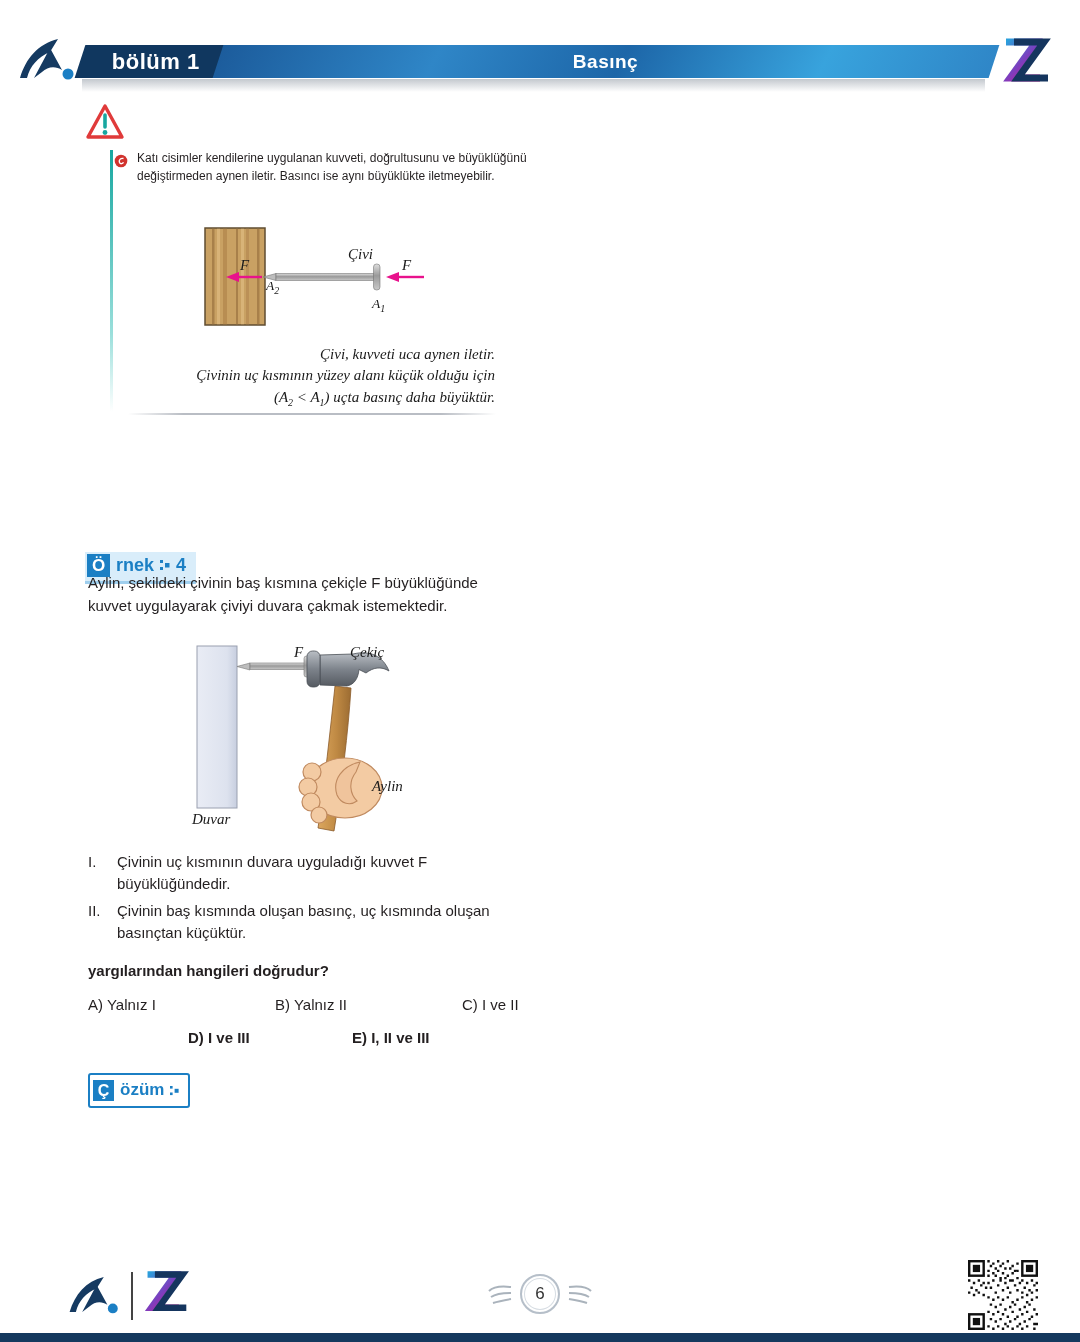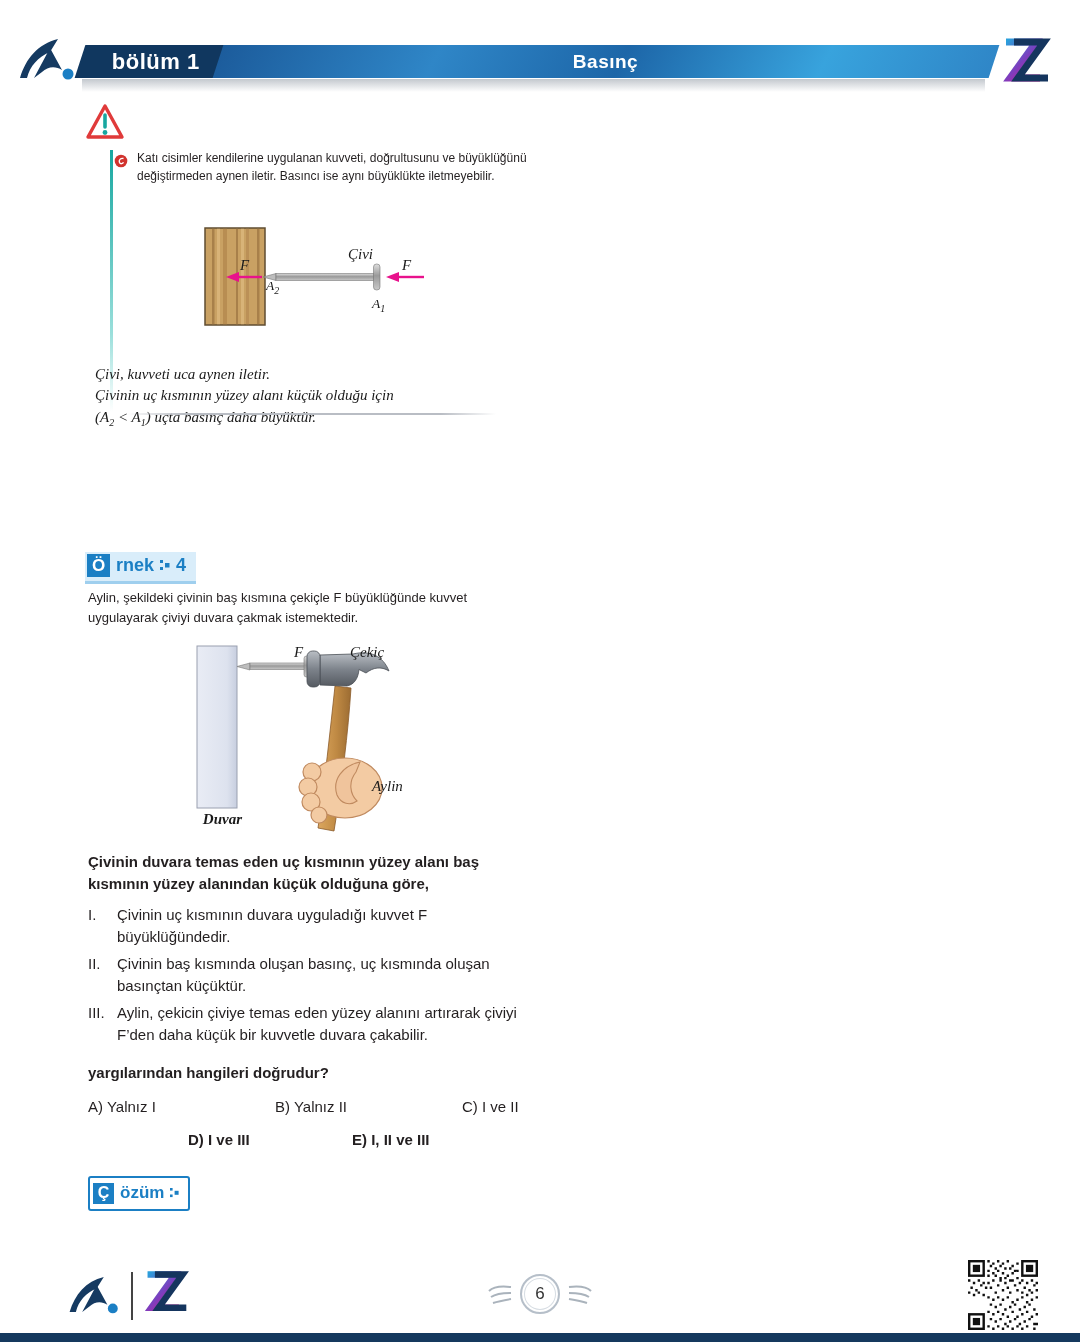--- a/index.html
+++ b/index.html
@@ -20,40 +20,40 @@
 
   
   .accent-line{left:110px;top:150px;width:3px;height:262px;
       background:linear-gradient(180deg,#17a7a0 0%,#9adfdb 70%,rgba(255,255,255,0) 100%);}
   .note-par{left:137px;top:149px;width:392px;font-size:12px;line-height:1.5;}
 
   .fig-label{font-family:"Liberation Serif","DejaVu Serif",serif;font-style:italic;font-size:15px;color:#1a1a1a;}
   .fig-label sub{font-size:10px;}
   .fig-label.small{font-size:13.5px;}
 
-  .caption{left:95px;top:364px;width:400px;text-align:left;
+  .caption{left:95px;top:344px;width:400px;text-align:right;
       font-family:"Liberation Serif","DejaVu Serif",serif;font-style:italic;font-size:15px;line-height:1.42;color:#1a1a1a;}
   .caption sub{font-size:10px;}
   .divider{left:128px;top:413px;width:368px;height:2px;
       background:linear-gradient(90deg,rgba(180,184,190,0),#b9bdc4 15%,#b9bdc4 85%,rgba(180,184,190,0));}
 
   
   .chip{display:inline-flex;align-items:center;gap:6px;padding:2px 10px 4px 2px;
       background:#d9edfa;border-bottom:3px solid #9fcfee;}
   .chip .sq{width:23px;height:23px;background:#1b7fc4;color:#fff;font-weight:bold;font-size:17px;
       display:flex;align-items:center;justify-content:center;}
   .chip .word{color:#1b7fc4;font-weight:bold;font-size:18px;}
   .chip .num{color:#1b7fc4;font-weight:bold;font-size:18px;}
   .solution-chip{display:inline-flex;align-items:center;gap:6px;padding:3px 9px 3px 3px;
       border:2px solid #1b7fc4;border-radius:3px;background:#fff;}
   .solution-chip .sq{width:21px;height:21px;background:#1b7fc4;color:#fff;font-weight:bold;font-size:16px;
       display:flex;align-items:center;justify-content:center;}
   .solution-chip .word{color:#1b7fc4;font-weight:bold;font-size:17px;}
 
-  .intro{left:88px;top:588px;width:436px;font-size:13px;line-height:1.5;}
+  .intro{left:88px;top:572px;width:436px;font-size:15px;line-height:1.5;}
 
   
   .qcol{left:88px;top:851px;width:438px;font-size:15px;line-height:1.47;}
   .qcol .given{font-weight:bold;margin-bottom:9px;}
   .statement{display:flex;margin-bottom:5px;}
   .statement .rn{width:29px;flex:0 0 29px;}
   .statement .tx{flex:1;}
   .qbold{font-weight:bold;margin-top:16px;}
   .choices-row1{display:flex;margin-top:12px;}
   .choices-row1 .choice{width:187px;}
@@ -201,36 +201,31 @@
     <ellipse cx="155" cy="148" rx="37" ry="30" fill="#f3cba3" stroke="#c08a5f" stroke-width="1.2"></ellipse>
     <circle cx="122" cy="132" r="9" fill="#f3cba3" stroke="#c08a5f" stroke-width="1.2"></circle>
     <circle cx="118" cy="147" r="9" fill="#f3cba3" stroke="#c08a5f" stroke-width="1.2"></circle>
     <circle cx="121" cy="162" r="9" fill="#f3cba3" stroke="#c08a5f" stroke-width="1.2"></circle>
     <circle cx="129" cy="175" r="8" fill="#f3cba3" stroke="#c08a5f" stroke-width="1.2"></circle>
     <path d="M170,122 C152,126 142,140 147,155 C151,164 160,166 167,161 C160,154 158,142 166,132 Z" fill="#f0c49c" stroke="#c08a5f" stroke-width="1.1"></path>
   </svg>
   <span class="abs fig-label" style="left:294px;top:644px;">F</span>
   <span class="abs fig-label" style="left:350px;top:644px;">Çekiç</span>
   <span class="abs fig-label" style="left:372px;top:778px;">Aylin</span>
-  <span class="abs fig-label" style="left:192px;top:811px;width:50px;text-align:right;font-weight:bold;">Duvar</span>
+  <span class="abs fig-label" style="left:192px;top:811px;width:50px;text-align:left;">Duvar</span>
 
   <div class="abs qcol">
-    <div class="given">Çivinin duvara temas eden uç kısmının yüzey alanı baş kısmının yüzey alanından küçük olduğuna göre,</div>
 
     <div class="statement">
       <span class="rn">I.</span>
       <span class="tx">Çivinin uç kısmının duvara uyguladığı kuvvet F büyüklüğündedir.</span>
     </div>
     <div class="statement">
       <span class="rn">II.</span>
       <span class="tx">Çivinin baş kısmında oluşan basınç, uç kısmında oluşan basınçtan küçüktür.</span>
-    </div>
-    <div class="statement">
-      <span class="rn">III.</span>
-      <span class="tx">Aylin, çekicin çiviye temas eden yüzey alanını artırarak çiviyi F’den daha küçük bir kuvvetle duvara çakabilir.</span>
     </div>
 
     <div class="qbold">yargılarından hangileri doğrudur?</div>
 
     <div class="choices-row1">
       <span class="choice"><span>A)</span> <span>Yalnız I</span></span>
       <span class="choice"><span>B)</span> <span>Yalnız II</span></span>
       <span class="choice"><span>C)</span> <span>I ve II</span></span>
     </div>
     <div class="choices-row2">

